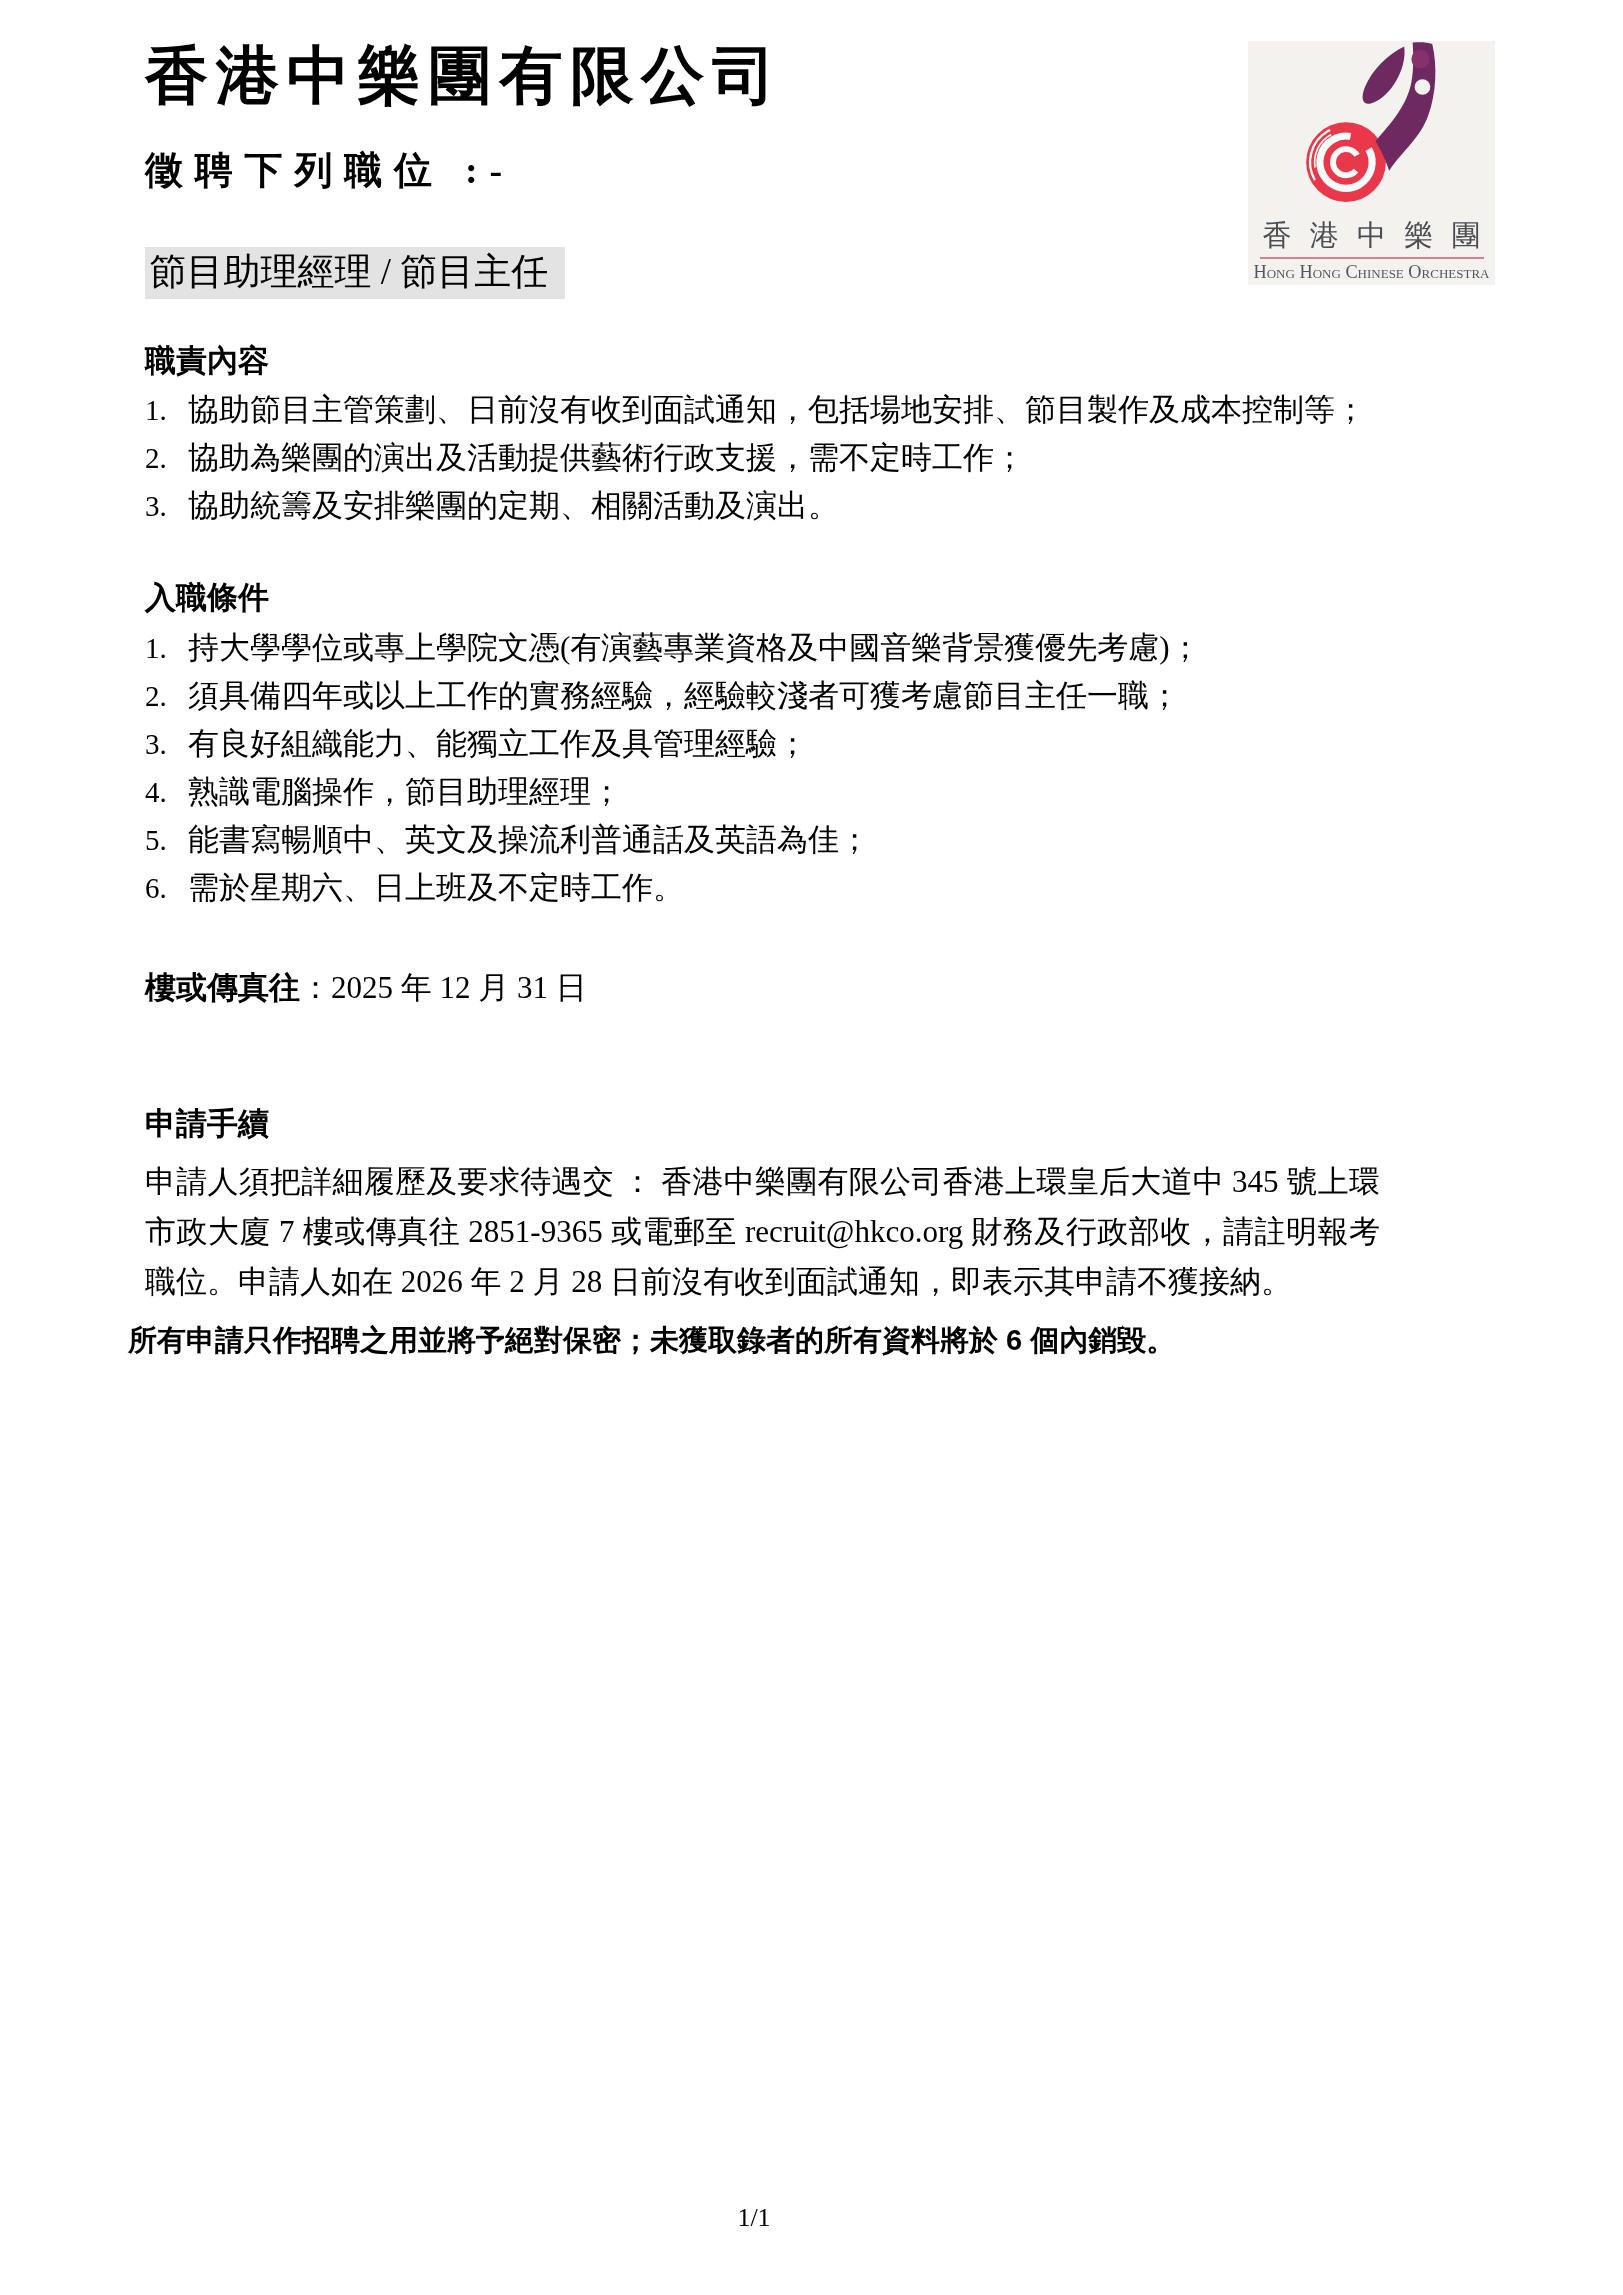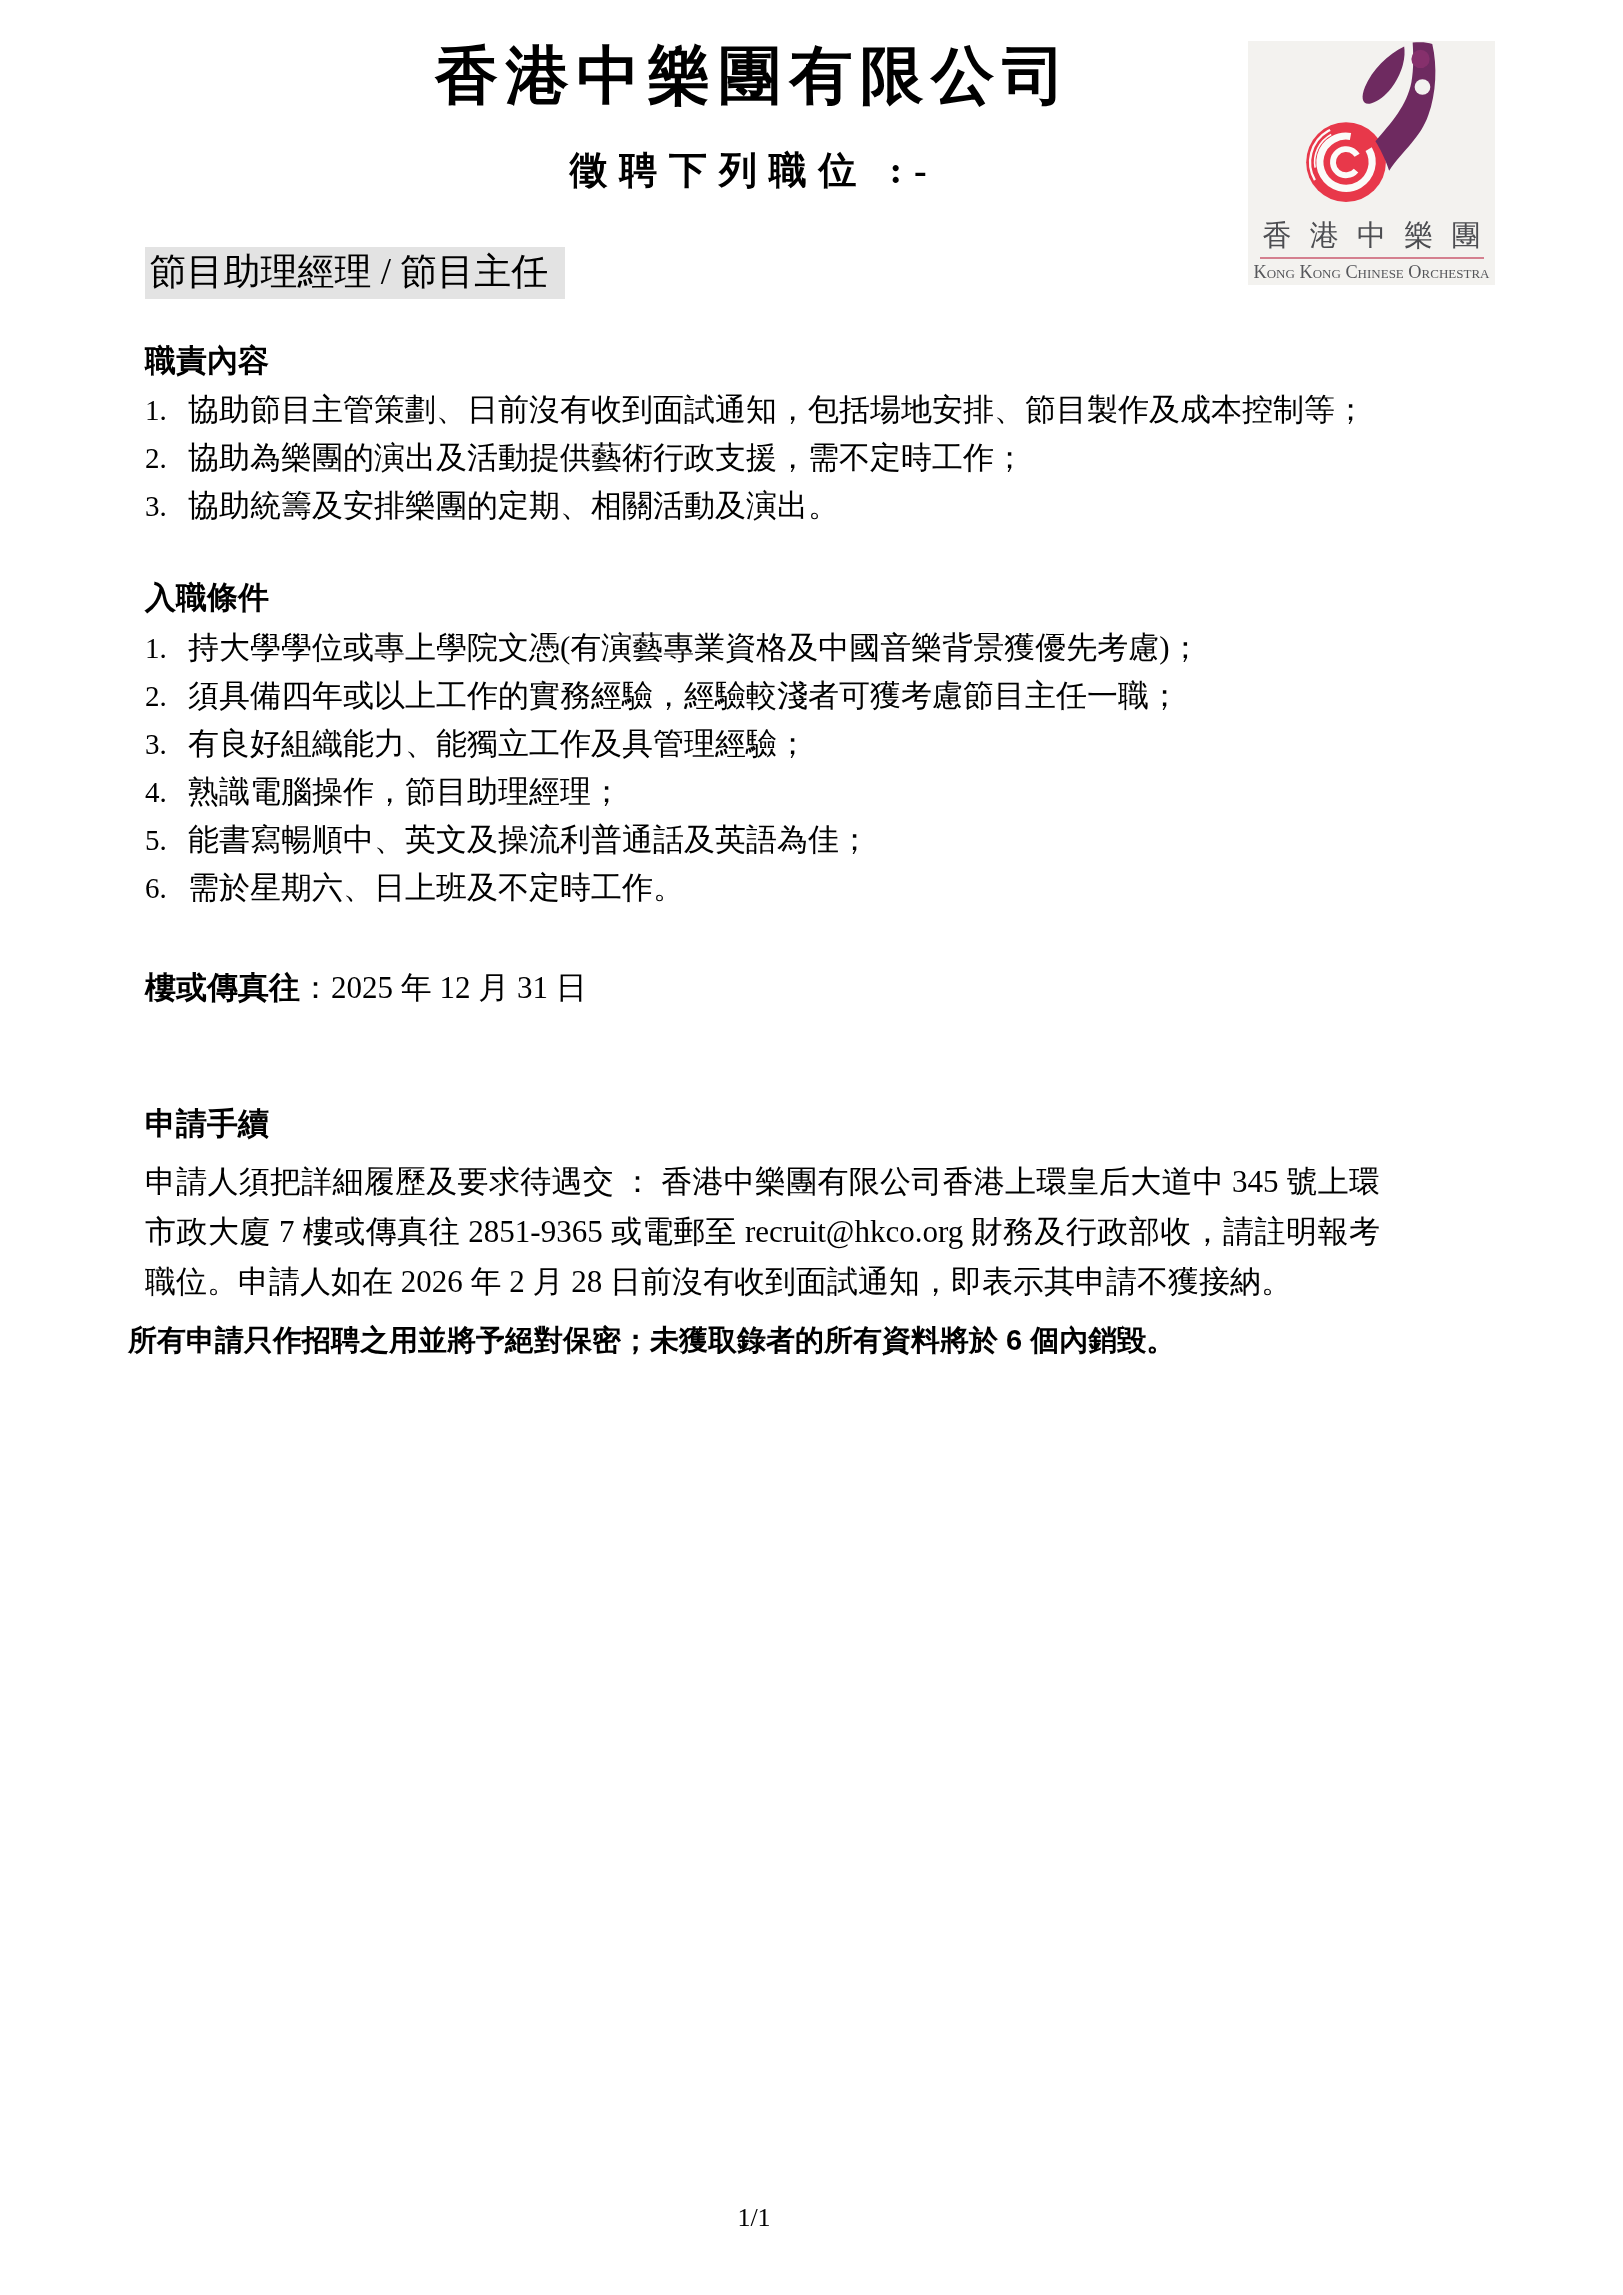--- a/index.html
+++ b/index.html
@@ -10,21 +10,21 @@
     font-family: "Liberation Serif", serif;
     position: relative;
     overflow: hidden;
   }
   .page { position: relative; width: 1623px; height: 2295px; }
 
   
   .header-col {
     margin-left: 145px;
     width: 1218px;
-    text-align: center;
+    text-align: left;
   }
   .doc-title {
     padding-top: 34px;
     font-size: 63px;
     font-weight: bold;
     letter-spacing: 7.9px;
     line-height: 85px;
     font-family: "Liberation Serif", serif;
   }
   .doc-subtitle {
@@ -168,21 +168,21 @@
       <circle cx="267" cy="70" r="12" fill="#f3f2ef"></circle>
     </svg>
     <div class="logo-cn">
       <span>香</span>
       <span>港</span>
       <span>中</span>
       <span>樂</span>
       <span>團</span>
     </div>
     <div class="logo-rule"></div>
-    <div class="logo-en">Kong Kong Chinese Orchestra</div>
+    <div class="logo-en">Hong Hong Chinese Orchestra</div>
   </div>
 
   <div class="header-col">
     <div class="doc-title">香港中樂團有限公司</div>
     <div class="doc-subtitle">徵聘下列職位 :-</div>
   </div>
 
   <div class="content">
 
     <div class="job-title-wrap">

